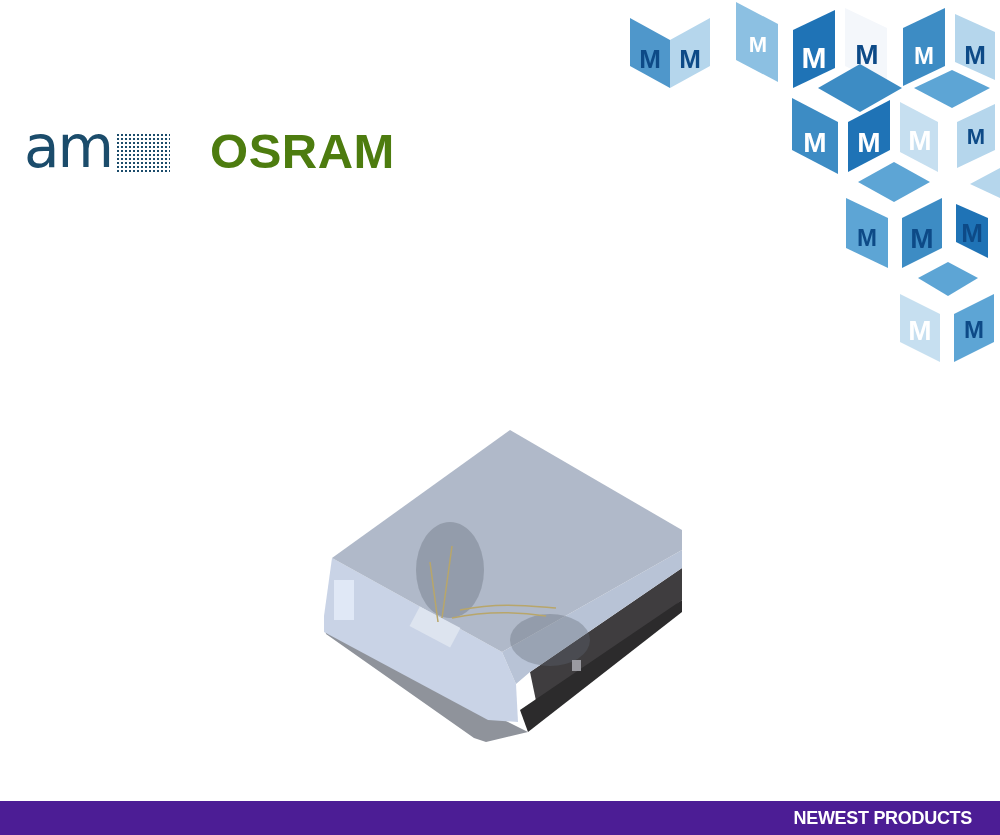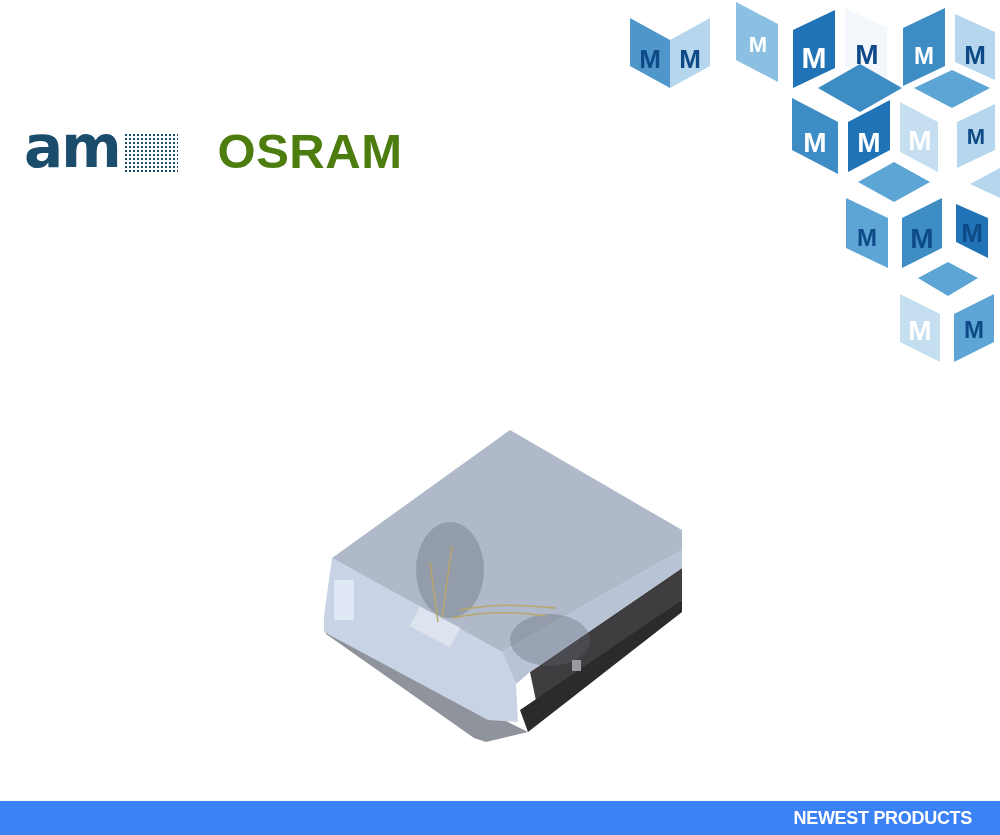--- a/index.html
+++ b/index.html
@@ -1,18 +1,18 @@
 <!DOCTYPE html>
 <html><head>
 <meta charset="utf-8">
 <style>
   html,body{margin:0;padding:0;}
   body{width:1000px;height:835px;position:relative;overflow:hidden;background:#ffffff;font-family:"Liberation Sans",sans-serif;}
   .logos{position:absolute;left:24px;top:126px;height:50px;display:flex;align-items:center;}
-  .ams{font-family:"DejaVu Sans",sans-serif;font-weight:bold;font-size:58px;letter-spacing:-2px;line-height:1;position:relative;top:-4px;}
+  .ams{font-family:"DejaVu Sans",sans-serif;font-weight:normal;font-size:58px;letter-spacing:-2px;line-height:1;position:relative;top:-4px;}
   .ams-grid{display:inline-block;width:54px;height:40px;margin-left:4px;position:relative;top:2px;
     background-image:radial-gradient(circle,#1b4c6b 45%,transparent 50%);background-size:4px 4px;}
   .osram{font-family:"Liberation Sans",sans-serif;font-weight:bold;font-size:49px;margin-left:40px;letter-spacing:0.5px;line-height:1;}
   .cubes{position:absolute;left:620px;top:0;width:380px;height:380px;}
   .product{position:absolute;left:310px;top:420px;width:390px;height:330px;}
   .bottom-bar{position:absolute;left:0;top:801px;width:1000px;height:34px;display:flex;align-items:center;justify-content:flex-end;}
   .bottom-bar span{color:#fff;font-weight:bold;font-size:18px;margin-right:28px;letter-spacing:-0.3px;}
 </style>
 </head>
 <body>
@@ -129,15 +129,15 @@
     <line x1="128" y1="202" x2="120" y2="142" stroke="#b8a66a" stroke-width="1.5"></line>
     <path d="M142 198 C180 190 210 192 236 196" stroke="#b8a66a" stroke-width="1.5" fill="none"></path>
     <path d="M150 190 C190 182 220 186 246 188" stroke="#b8a66a" stroke-width="1.5" fill="none"></path>
 
     <rect x="262" y="240" width="9" height="11" fill="#9a9aa0"></rect>
 
     <rect x="24" y="160" width="20" height="40" fill="#e6eefa" opacity="0.8"></rect>
   </svg>
 </div>
 
-<div class="bottom-bar" style="background:#3b82f6">
+<div class="bottom-bar" style="background:#4c1d95">
   <span>NEWEST PRODUCTS</span>
 </div>
 
 </body></html>

